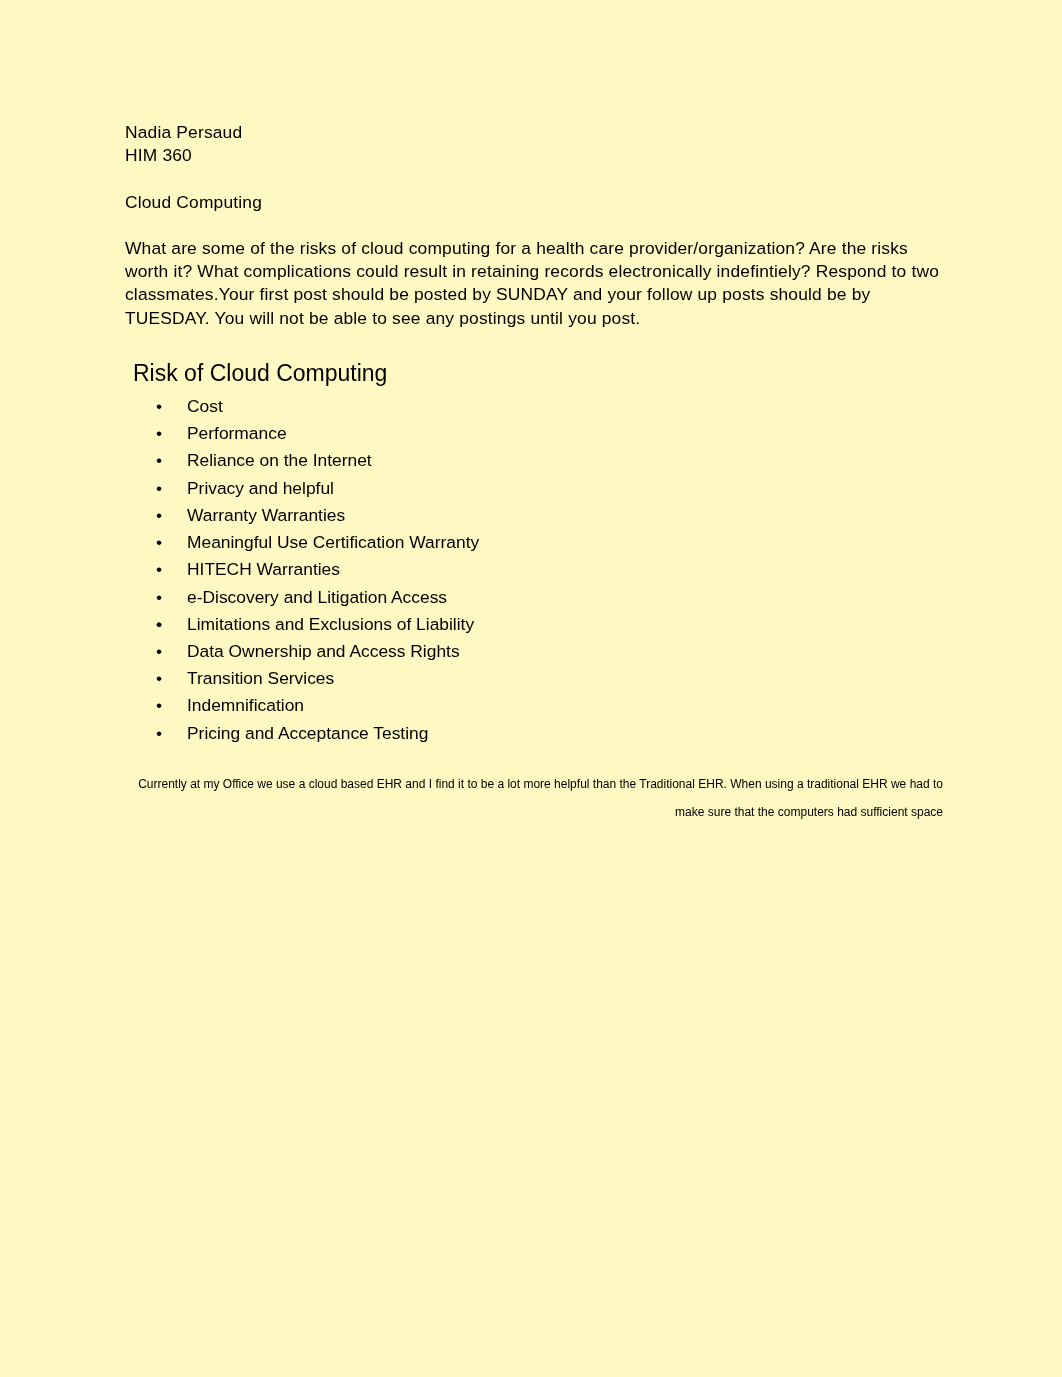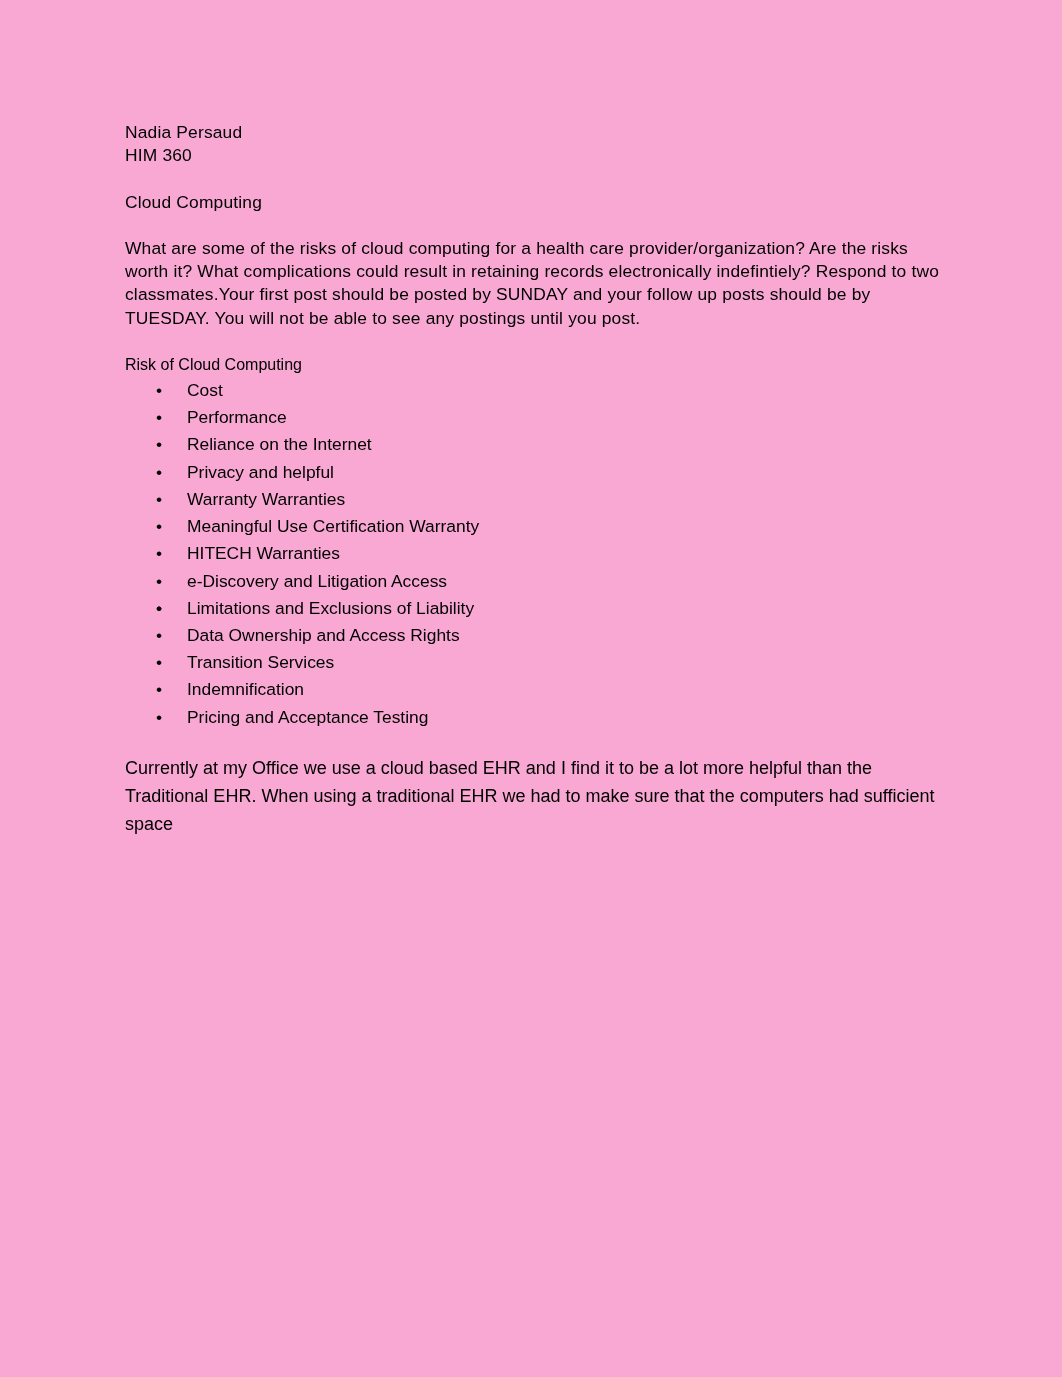--- a/index.html
+++ b/index.html
@@ -10,21 +10,21 @@
   }
   body {
     font-family: "Liberation Sans", sans-serif;
     color: #000000;
     -webkit-font-smoothing: antialiased;
   }
   .page {
     position: relative;
     width: 1062px;
     height: 1377px;
-    background: #f9a8d4;
+    background: #fef9c3;
     overflow: hidden;
     box-sizing: border-box;
   }
   .doc-body {
     position: absolute;
     left: 125px;
     top: 121px;
     width: 818px;
   }
   .para {
@@ -34,23 +34,23 @@
     color: #000000;
     letter-spacing: 0.01em;
   }
   .heading-block .para {
     line-height: 23.3px;
   }
   .spacer-sm { height: 23px; }
   .spacer-md { height: 23px; }
   .spacer-lg { height: 23px; }
   .list-heading {
-    font-size: 16px;
+    font-size: 23px;
     line-height: 24px;
-    margin: 0;
+    margin: 8px;
   }
   ul.bullets {
     list-style: none;
     margin: 0;
     padding: 0;
   }
   ul.bullets li {
     position: relative;
     font-size: 17.4px;
     line-height: 27.2px;
@@ -59,24 +59,25 @@
     white-space: nowrap;
   }
   ul.bullets li .bullet-glyph {
     position: absolute;
     left: 31px;
     top: 0;
     font-size: 17.4px;
     line-height: 27.2px;
   }
   .closing-para {
-    font-size: 18px;
+    font-size: 12px;
     line-height: 28px;
     margin: 0;
     width: 818px;
+    text-align: right;
   }
 </style>
 </head>
 <body>
 
 <div class="page">
   <div class="doc-body">
 
     <div class="heading-block">
       <p class="para">Nadia Persaud</p>

